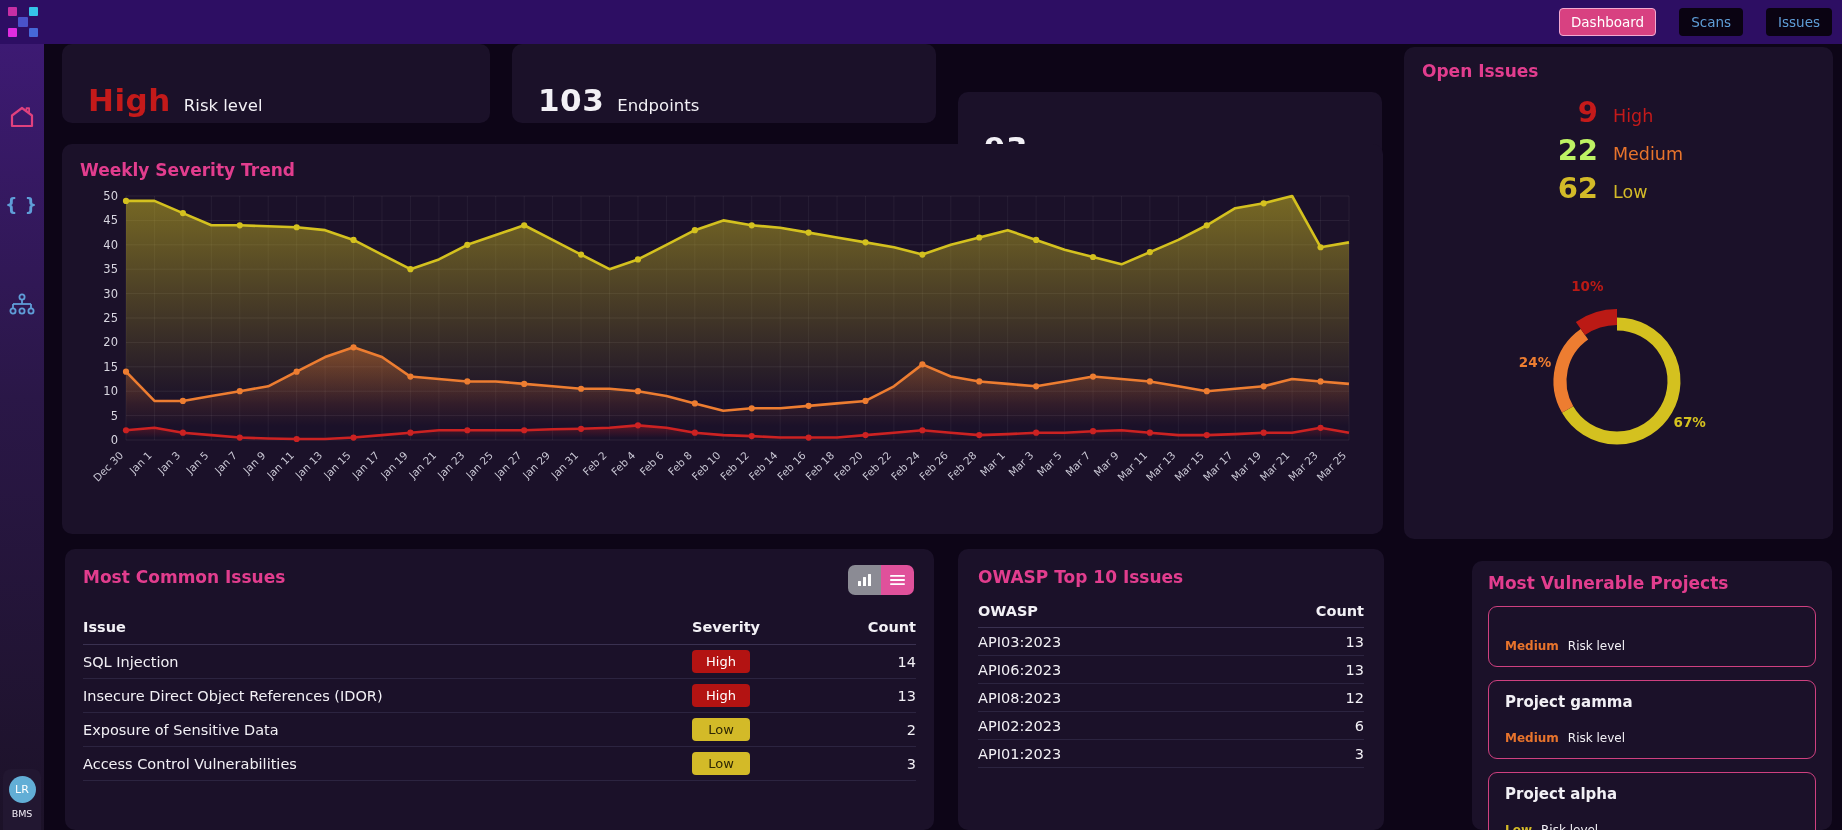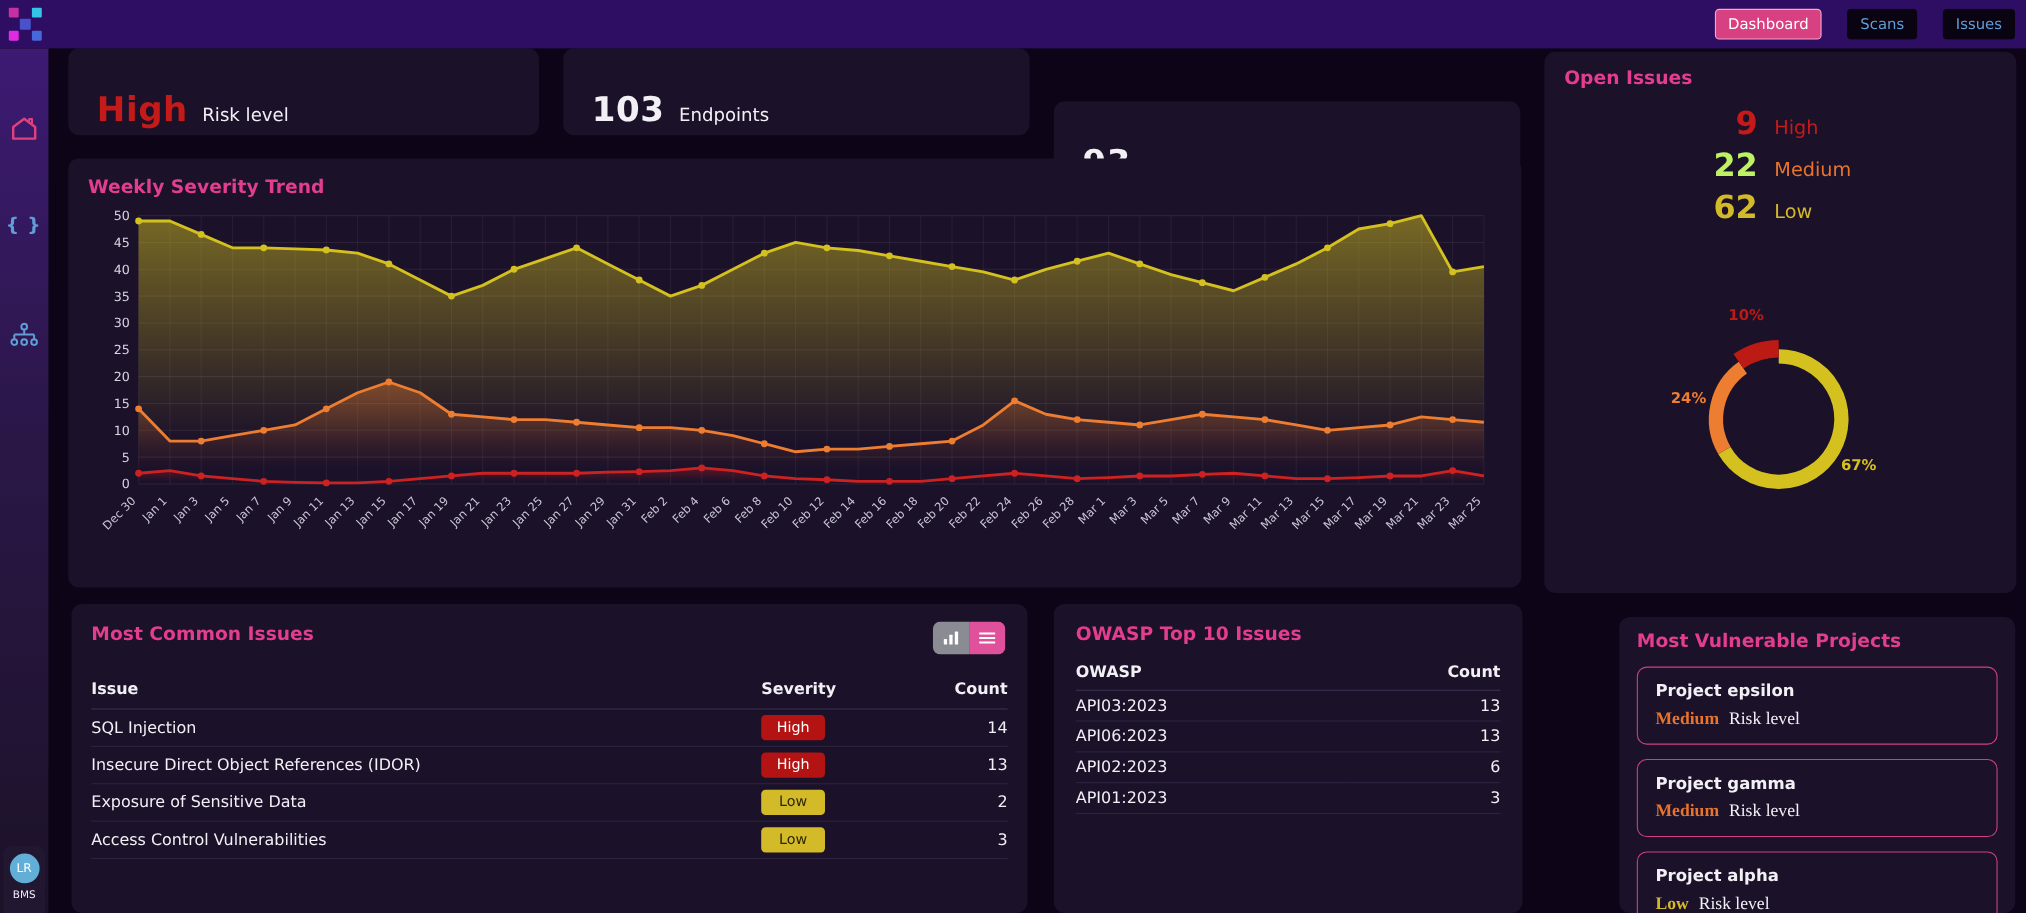--- a/index.html
+++ b/index.html
@@ -68,21 +68,21 @@
   #owasp-card { left:958px; top:549px; width:426px; height:281px; padding:18px 20px; }
   table.otable { width:100%; border-collapse:collapse; margin-top:12px; }
   table.otable th { font-size:14.5px; font-weight:700; text-align:left; padding:4px 0 8px; border-bottom:1px solid #3a3150; }
   table.otable td { font-size:14.5px; padding:5px 0; border-bottom:1px solid #2c2440; height:28px; }
   .o-cnt { text-align:right !important; }
 
   
   #projects-card { left:1472px; top:561px; width:360px; height:269px; padding:12px 16px; background:#1b1129; }
   .proj { border:1px solid #cf4080; border-radius:9px; padding:12px 16px 13px; margin-top:13px; background:#1d122b00; cursor:pointer; }
   .proj-name { font-size:15px; font-weight:700; }
-  .proj-risk { margin-top:8px; font-size:16px;font-family:Liberation Serif, serif; }
+  .proj-risk { margin-top:20px; font-size:12px; }
   .proj-risk b { margin-right:9px; } .risk-medium { color:#e8742c; } .risk-low { color:#d3ba28; }
 
   svg text { font-family:"DejaVu Sans","Liberation Sans",sans-serif; }
 </style>
 </head>
 <body>
 
 <div id="stage">
 
   <div class="topbar">
@@ -454,40 +454,43 @@
           <tr>
             <td>API03:2023</td>
             <td class="o-cnt">13</td>
           </tr>
 
           <tr>
             <td>API06:2023</td>
             <td class="o-cnt">13</td>
           </tr>
 
+          <tr>
+            <td>API08:2023</td>
+            <td class="o-cnt">12</td>
+          </tr>
 
           <tr>
             <td>API02:2023</td>
             <td class="o-cnt">6</td>
           </tr>
 
           <tr>
             <td>API01:2023</td>
             <td class="o-cnt">3</td>
           </tr>
         </tbody>
     </table>
   </div>
 
   <div class="card" id="projects-card">
     <div class="ptitle">Most Vulnerable Projects</div>
     <div>
 
         <div class="proj">
-          <div class="proj-name">Project epsilon</div>
           <div class="proj-risk">
             <b class="risk-medium">Medium</b><span>Risk level</span>
           </div>
         </div>
 
         <div class="proj">
           <div class="proj-name">Project gamma</div>
           <div class="proj-risk">
             <b class="risk-medium">Medium</b><span>Risk level</span>
           </div>

